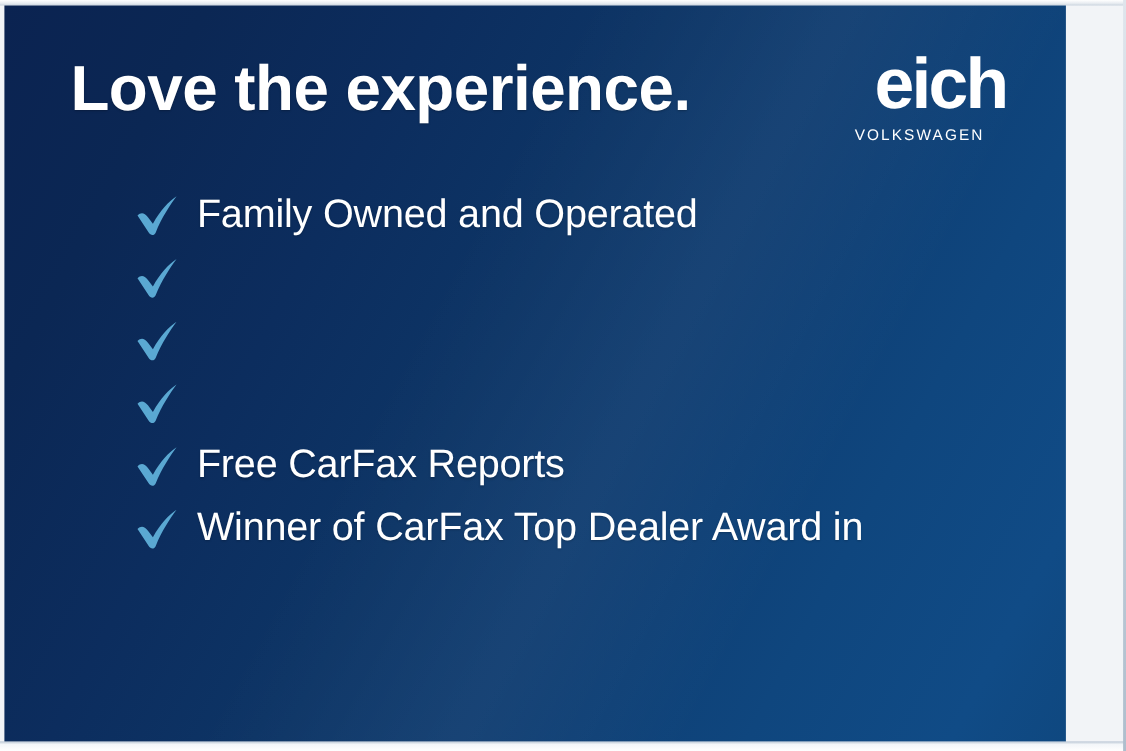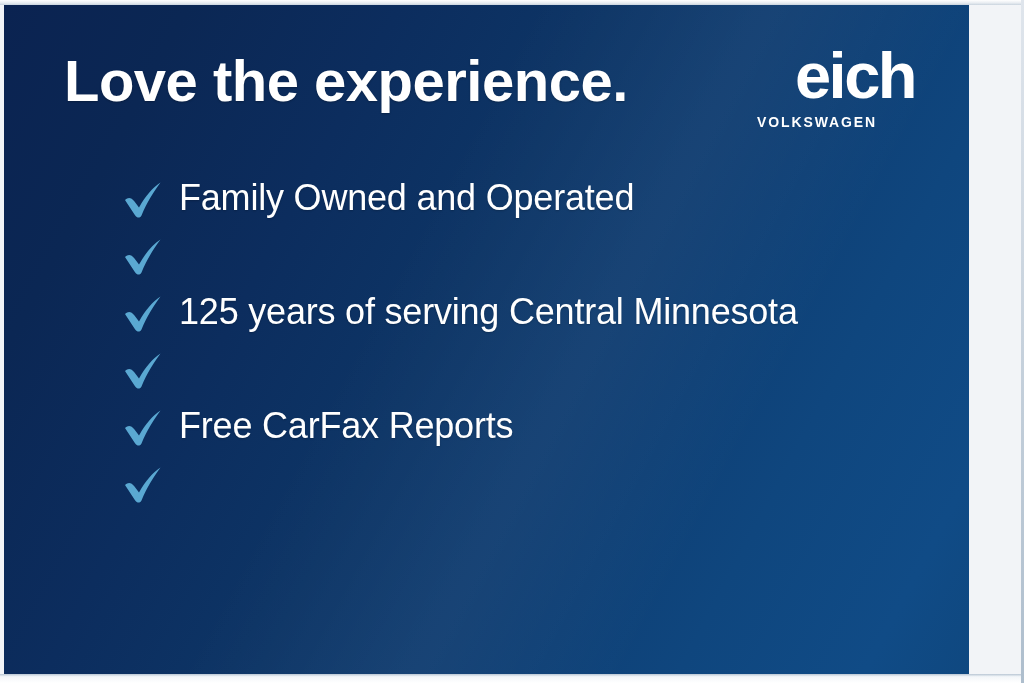--- a/index.html
+++ b/index.html
@@ -90,38 +90,38 @@
     color:#ffffff;
     line-height:0.95;
     letter-spacing:-2.5px;
     text-align:right;
     padding-right:2px;
   }
   #logo-sub {
     display:block;
     margin-top:7px;
     font-size:14px;
-    font-weight:bold;
+    font-weight:normal;
     color:#ffffff;
     letter-spacing:1.9px;
-    text-align:left;
+    text-align:center;
     padding-right:2px;
   }
 
   
   #bullets {
     position:absolute;
     left:118px; top:160px;
     width:860px;
     z-index:3;
   }
   .bullet-row {
     position:relative;
     display:flex;
-    align-items:flex-end;
+    align-items:center;
     height:57px;
   }
   .check-cell {
     width:57px;
     flex:0 0 57px;
     display:flex;
     align-items:center;
     justify-content:flex-start;
     height:48px;
     padding-top:2px;
@@ -172,21 +172,20 @@
               <path d="M3 21 C6 18 9 18 12.5 22.5 L17 28.5 C24 16 31 8.5 38.5 3.5 C32.5 11.5 25 23 19.5 36.5 C18 39.5 15 39.2 13 36.2 Z" fill="#5aa8d2"></path>
             </svg>
           </span>
         </div>
         <div class="bullet-row">
           <span class="check-cell">
             <svg width="42" height="40" viewBox="0 0 42 40" aria-hidden="true">
               <path d="M3 21 C6 18 9 18 12.5 22.5 L17 28.5 C24 16 31 8.5 38.5 3.5 C32.5 11.5 25 23 19.5 36.5 C18 39.5 15 39.2 13 36.2 Z" fill="#5aa8d2"></path>
             </svg>
           </span>
-          <span class="bullet-text">125 years of serving Central Minnesota</span>
         </div>
         <div class="bullet-row">
           <span class="check-cell">
             <svg width="42" height="40" viewBox="0 0 42 40" aria-hidden="true">
               <path d="M3 21 C6 18 9 18 12.5 22.5 L17 28.5 C24 16 31 8.5 38.5 3.5 C32.5 11.5 25 23 19.5 36.5 C18 39.5 15 39.2 13 36.2 Z" fill="#5aa8d2"></path>
             </svg>
           </span>
         </div>
         <div class="bullet-row">
           <span class="check-cell">
@@ -195,17 +194,18 @@
             </svg>
           </span>
           <span class="bullet-text">Free CarFax Reports</span>
         </div>
         <div class="bullet-row">
           <span class="check-cell">
             <svg width="42" height="40" viewBox="0 0 42 40" aria-hidden="true">
               <path d="M3 21 C6 18 9 18 12.5 22.5 L17 28.5 C24 16 31 8.5 38.5 3.5 C32.5 11.5 25 23 19.5 36.5 C18 39.5 15 39.2 13 36.2 Z" fill="#5aa8d2"></path>
             </svg>
           </span>
+          <span class="bullet-text">Winner of CarFax Top Dealer Award in</span>
         </div>
       </div>
 
   </div>
 </div>
 
 </body></html>

